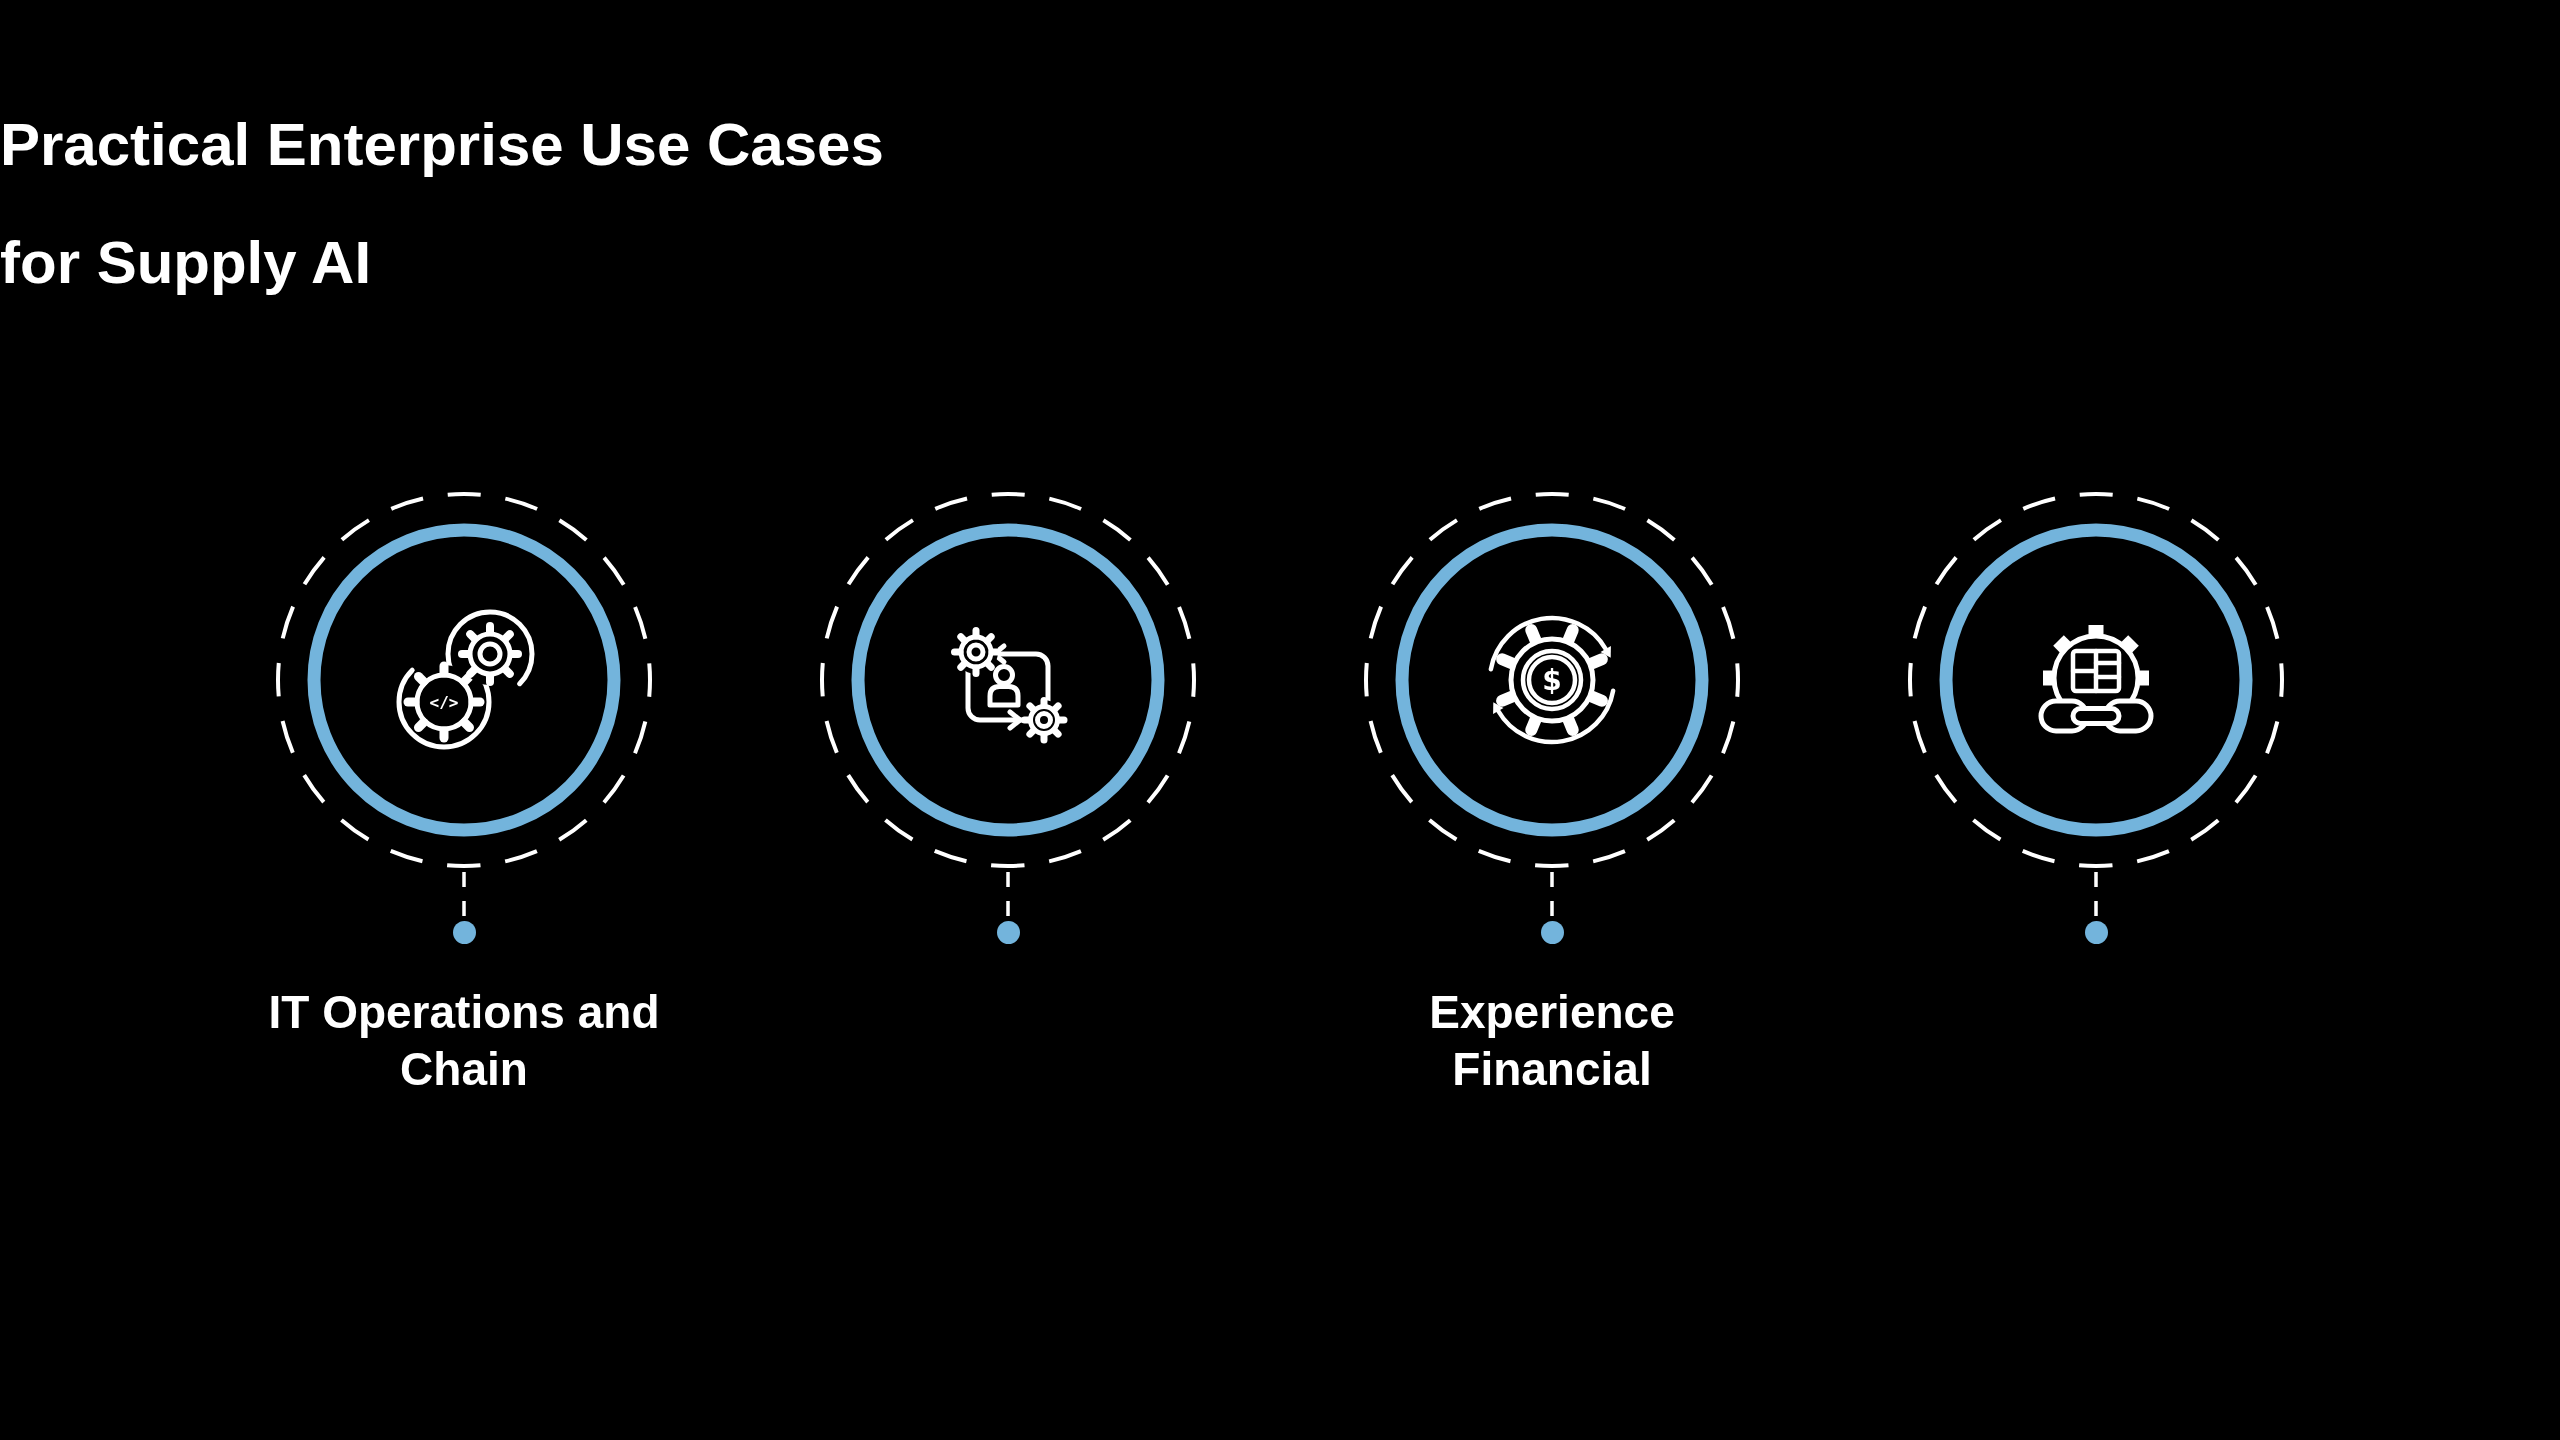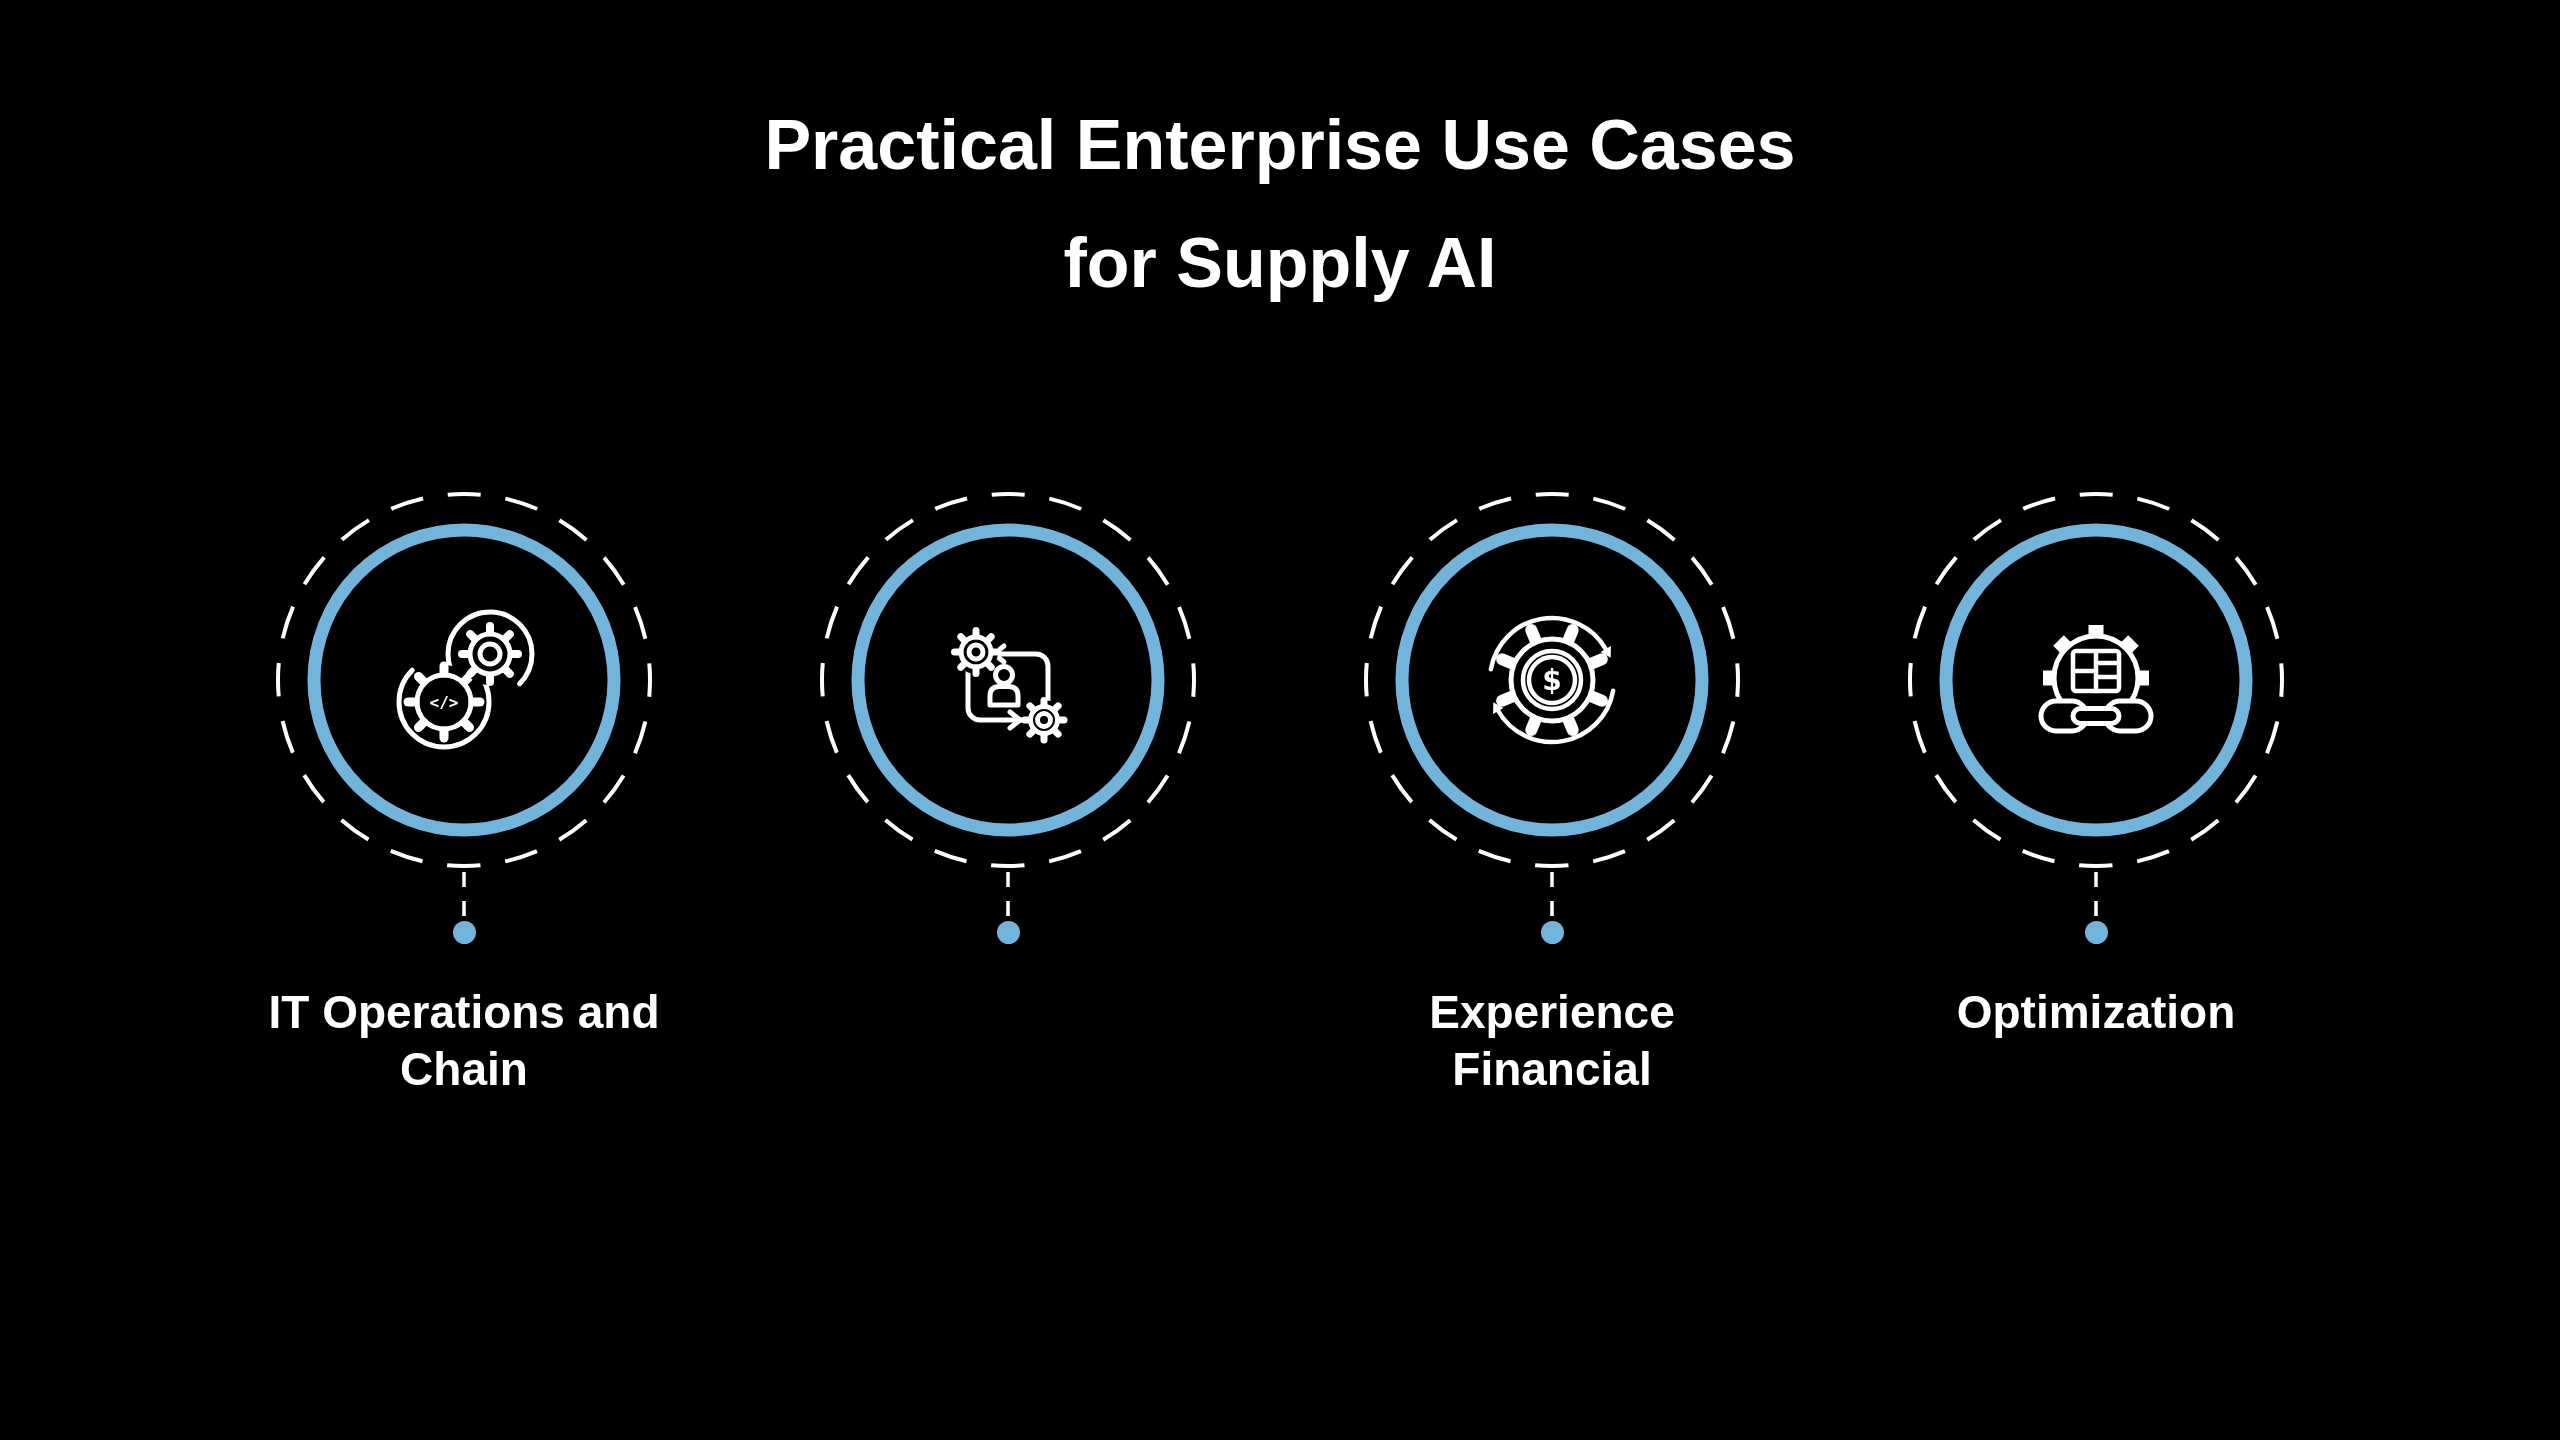--- a/index.html
+++ b/index.html
@@ -6,23 +6,22 @@
   body{
     width:2560px;height:1440px;
     background:#000;
     font-family:"Liberation Sans", sans-serif;
     color:#fff;
     overflow:hidden;
   }
   :root{ --accent:#73B4DC; --stroke:#FFFFFF; }
   .title{
     margin-top:86px;
-    text-align:center;
     font-weight:700;
-    font-size:70px;
+    font-size:60px;
     line-height:118px;
     letter-spacing:0px;
   }
   .grid{
     margin-top:168px;
     display:flex;
     justify-content:center;
   }
   .use-case{
     width:544px;
@@ -211,17 +210,16 @@
         <rect class="blk" x="-55" y="23" width="46" height="30" rx="15"></rect>
         <rect class="blk" x="9" y="23" width="46" height="30" rx="15"></rect>
         <rect class="blk" x="-23" y="30.5" width="46" height="15" rx="7.5"></rect>
       </g>
     </svg>
     <svg class="connector" width="8" height="46">
       <line x1="4" y1="2" x2="4" y2="46" stroke="#fff" stroke-width="3.5" stroke-dasharray="15 14"></line>
     </svg>
     <div class="dot"></div>
     <div class="label">
-      <div>Optimization</div>
     </div>
   </div>
 
 </div>
 
 </body></html>

